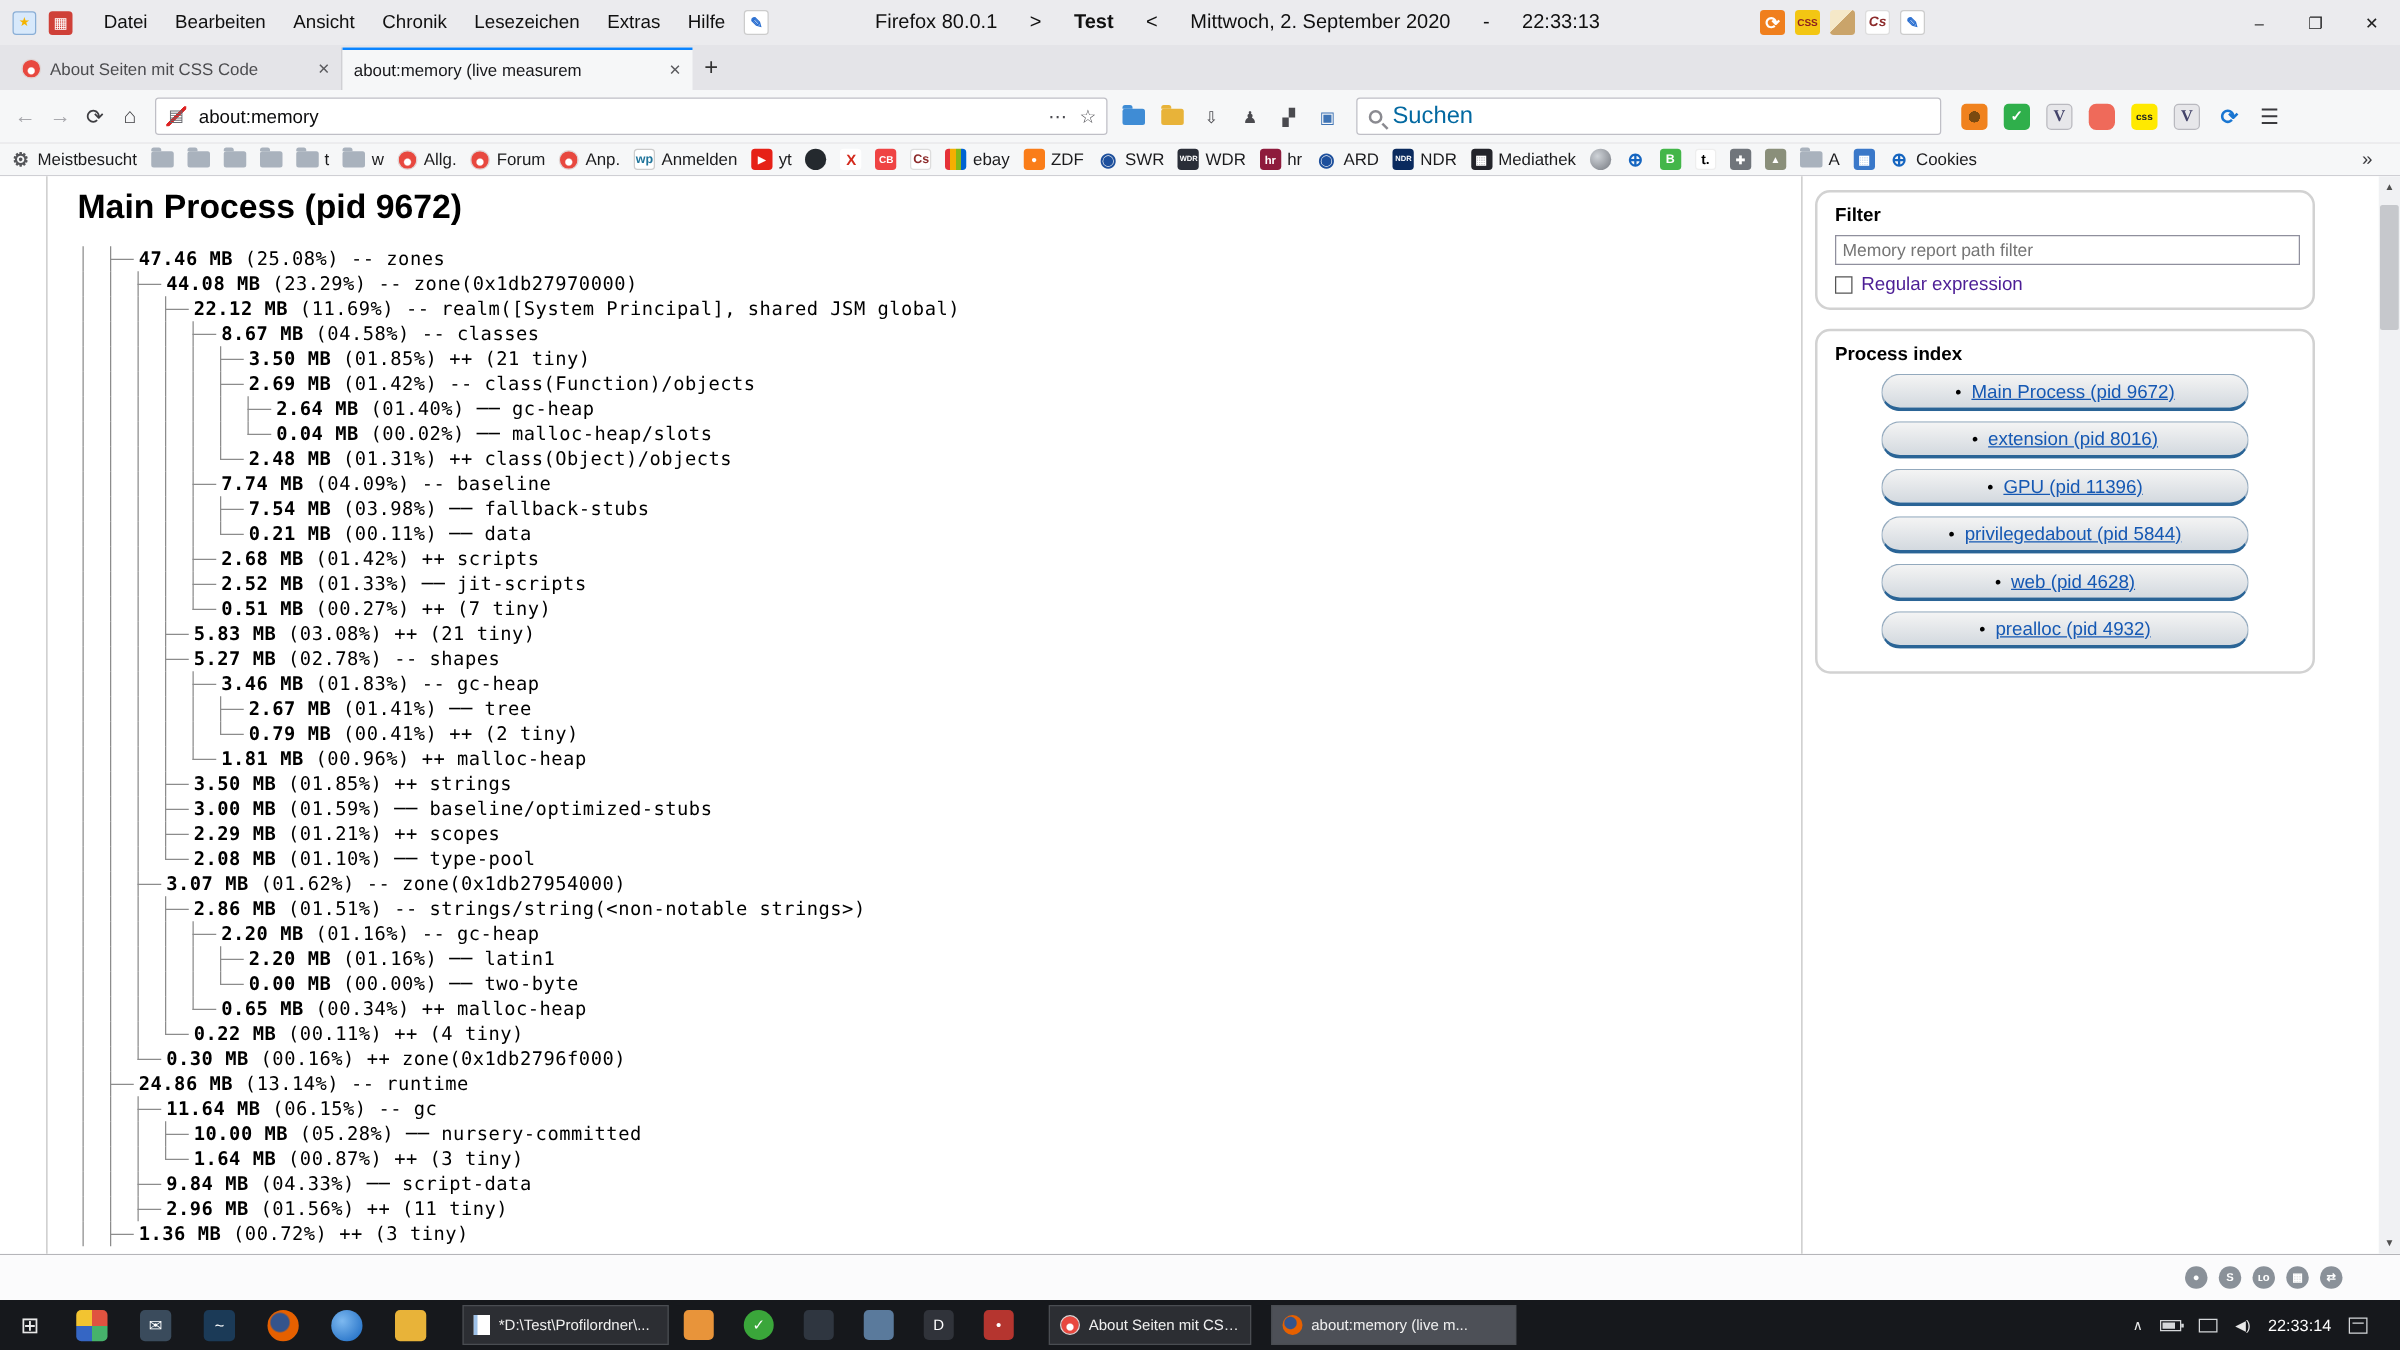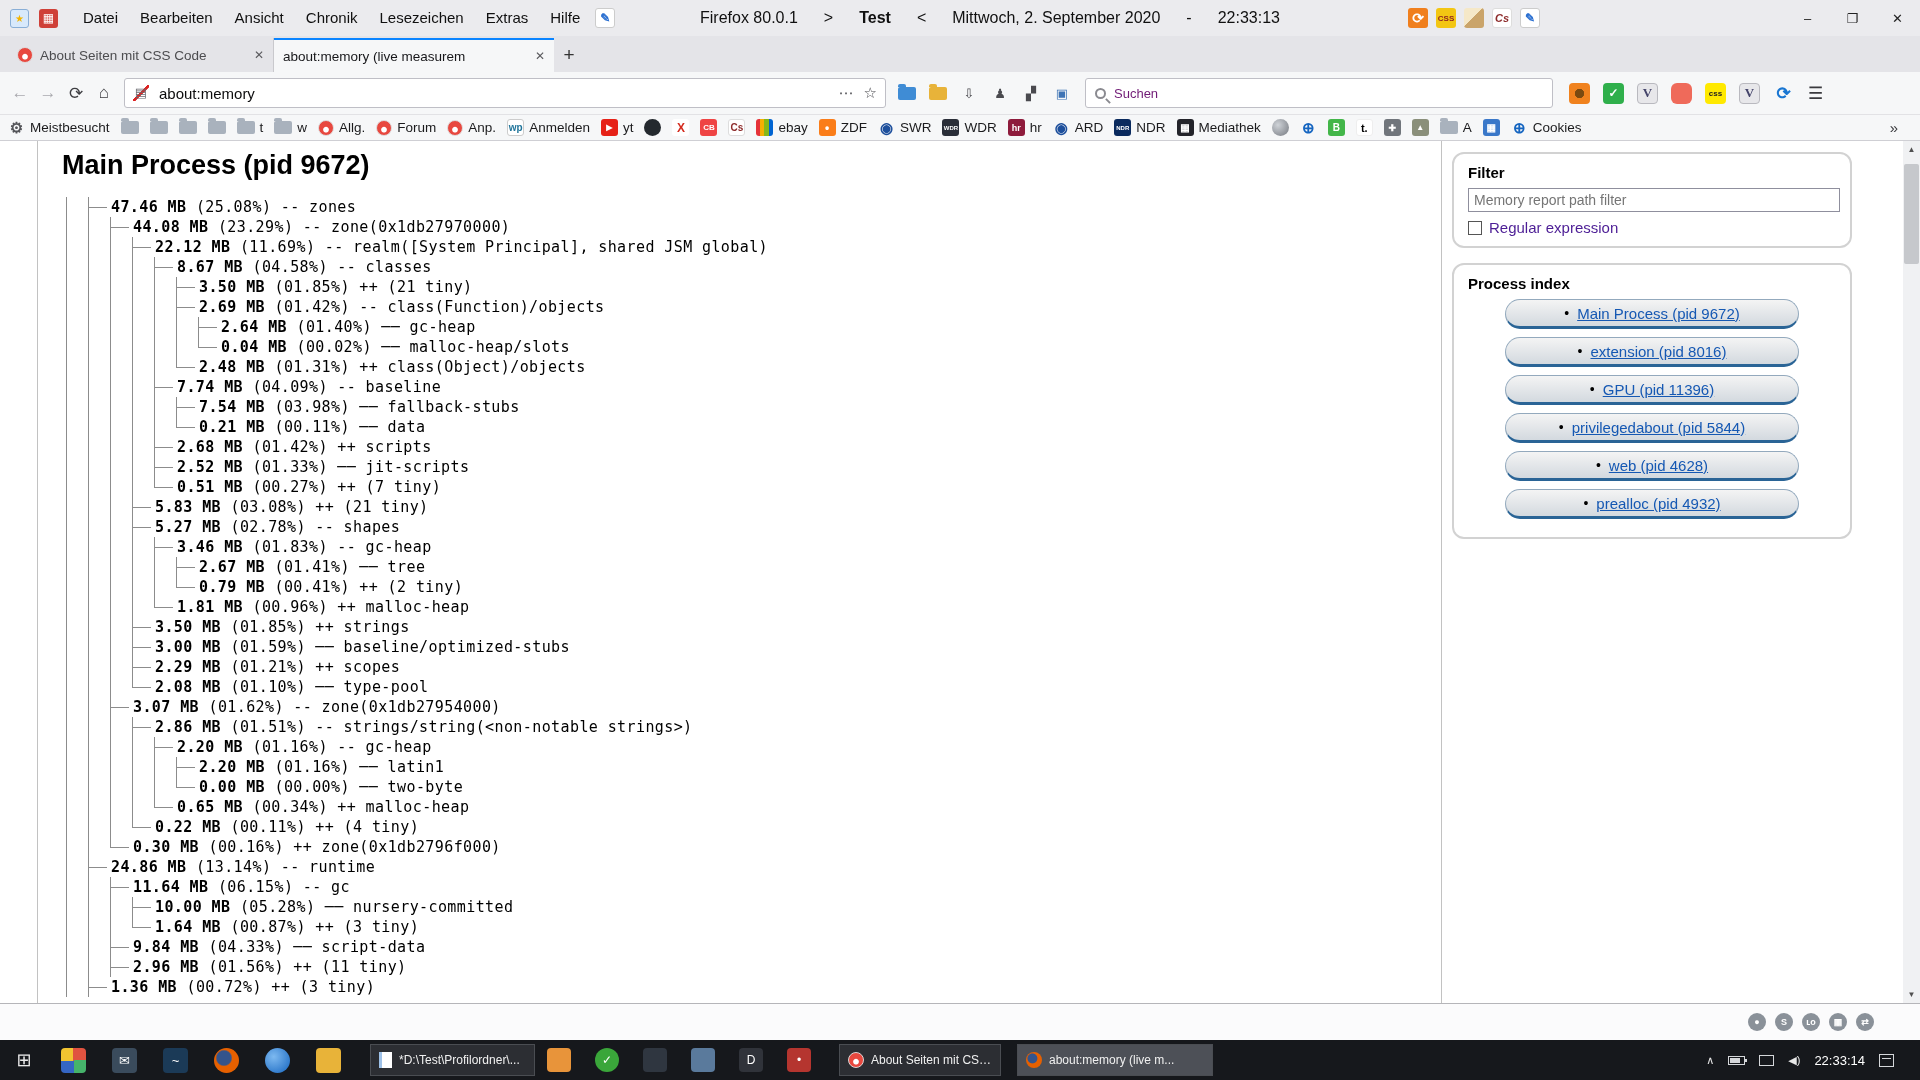--- a/index.html
+++ b/index.html
@@ -43,21 +43,21 @@
   .url-text{font-size:15px;color:#0c0c0d;margin-left:10px;flex:1}
   .url-right{display:flex;gap:10px;color:#4a4a4f;font-size:15px}
   .pa-icons{display:flex;align-items:center;gap:9px;margin-left:10px}
   .pa{width:22px;height:22px;display:flex;align-items:center;justify-content:center;font-size:13px;color:#4a4a4f}
   .folder{width:18px;height:13px;background:#a9b2bd;border-radius:2px;position:relative;flex:none}
   .folder::before{content:"";position:absolute;left:0;top:-3px;width:8px;height:3px;background:inherit;border-radius:2px 2px 0 0}
   .folder.blue{background:#3f8cd5}.folder.yellow{background:#e8b339}
   .searchbox{height:30px;width:468px;background:#fff;border:1px solid #bfbfc6;border-radius:3px;display:flex;align-items:center;padding:0 9px;margin-left:12px}
   .mag{width:11px;height:11px;border:2px solid #8a8a90;border-radius:50%;position:relative;flex:none}
   .mag::after{content:"";position:absolute;width:6px;height:2px;background:#8a8a90;transform:rotate(45deg);left:8px;top:10px}
-  .search-ph{color:#701a75;font-size:13px;margin-left:8px}
+  .search-ph{color:#0369a1;font-size:19px;margin-left:8px}
   .ext-icons{display:flex;align-items:center;gap:13px;margin-left:16px}
   .ext{width:21px;height:21px;border-radius:4px;display:inline-flex;align-items:center;justify-content:center;font-size:10px;font-weight:bold;color:#fff}
   .ext-orange{background:radial-gradient(circle,#7a4a10 0 30%,#f0821e 31%)}
   .ext-green{background:#2faf4b;font-size:12px}
   .ext-v{background:#e7e7ea;border:1px solid #b9b9bf;color:#44446a;font-family:"Liberation Serif",serif;font-size:13px}
   .ext-pink{background:#ef6a5a;border-radius:6px}
   .ext-cssy{background:#ffe900;color:#222;font-size:8px}
   .ext-sync{background:transparent;color:#1976d2;font-size:17px}
   .hamburger{font-size:17px;color:#3a3a3e;margin:0 10px 0 14px}
 

